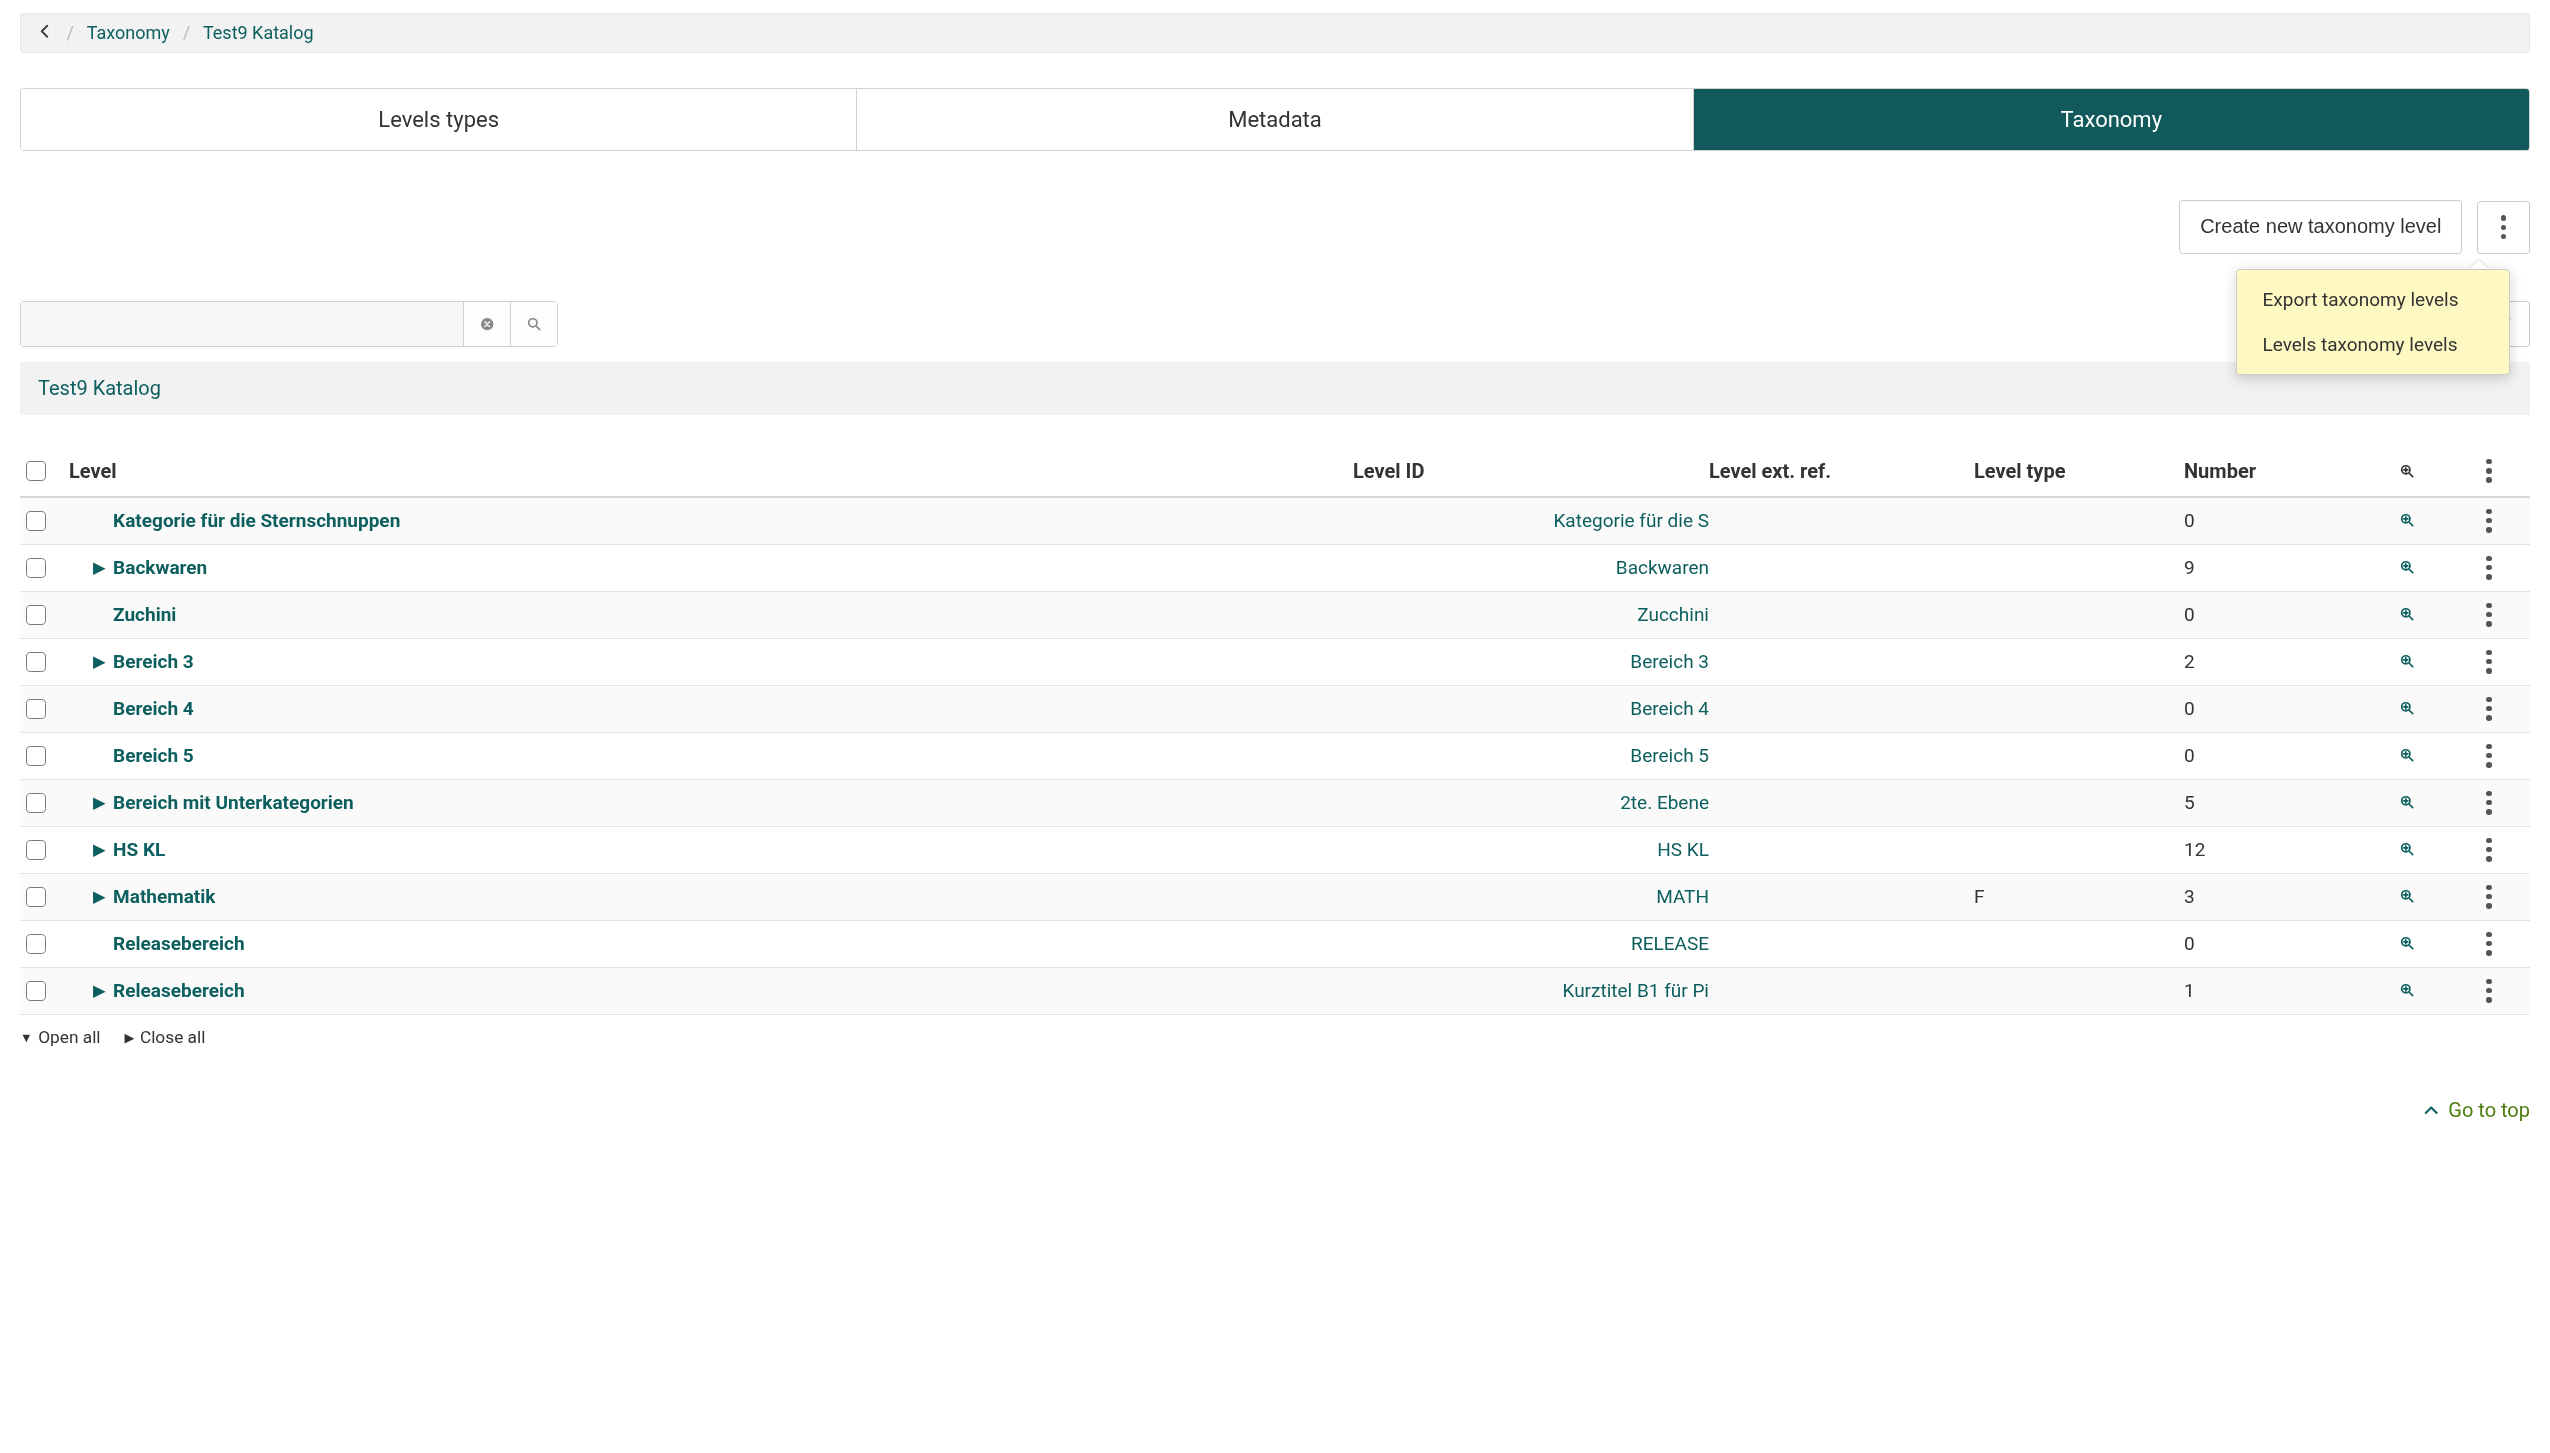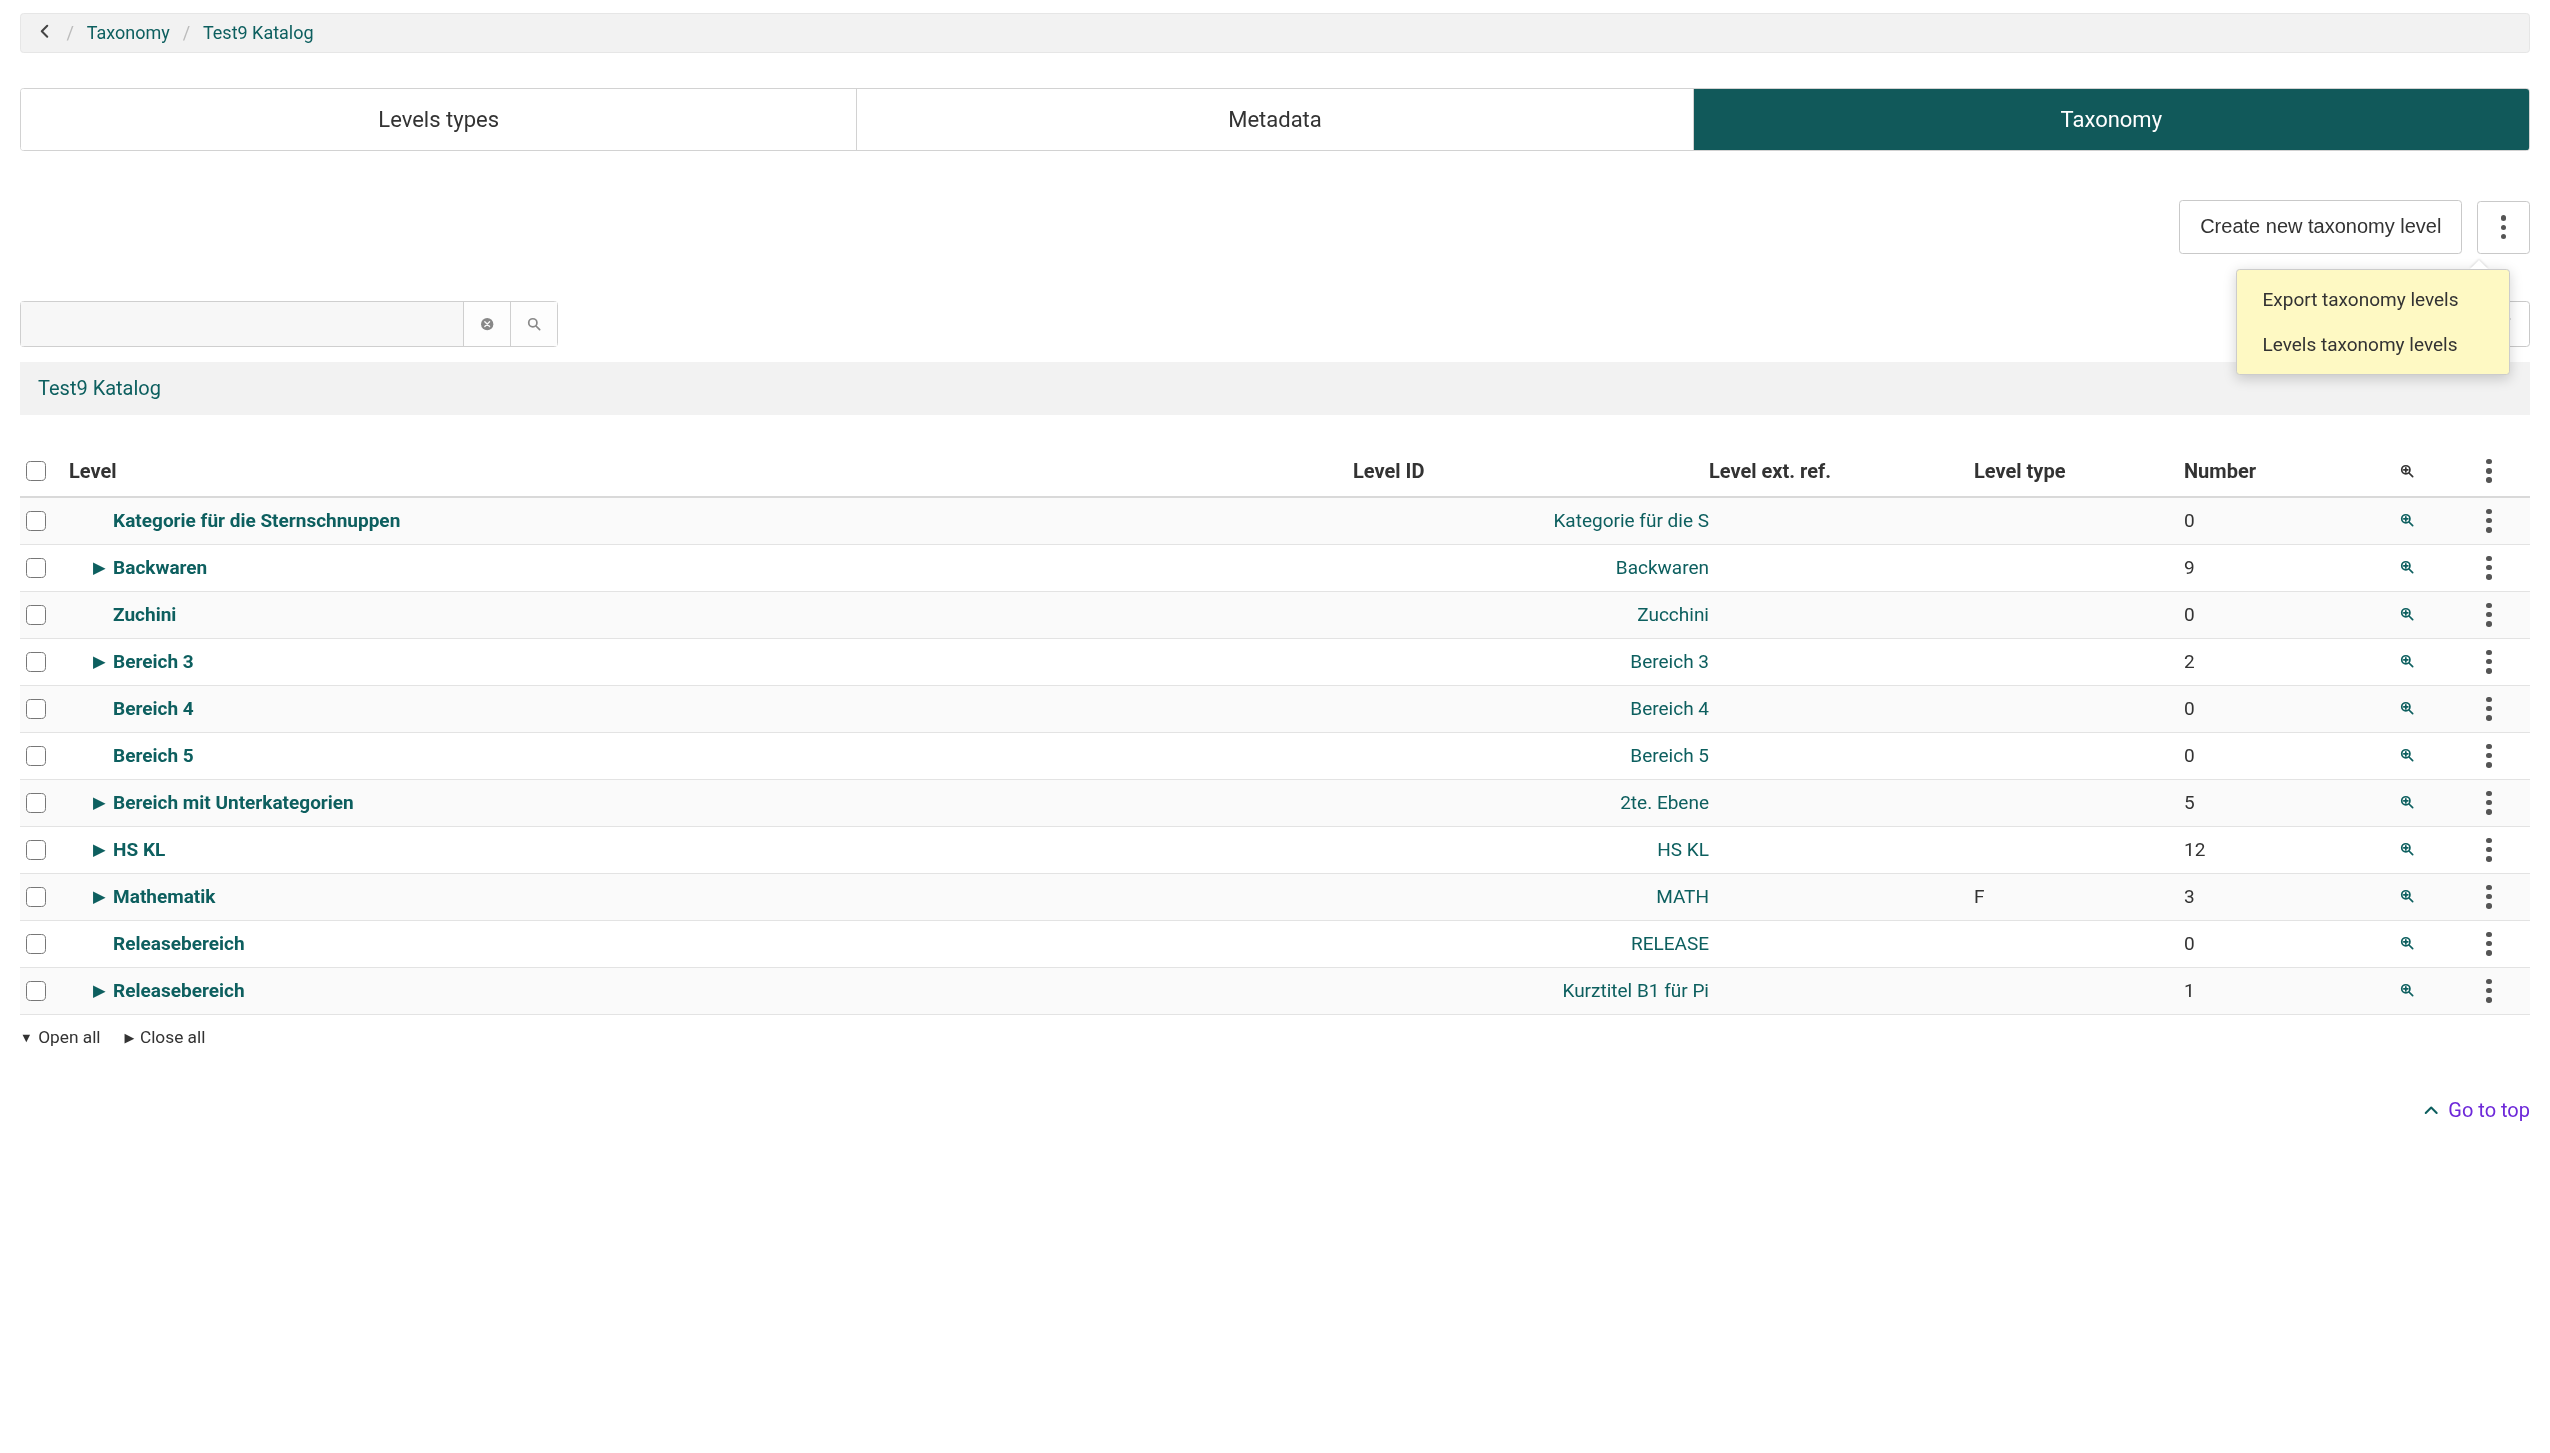--- a/index.html
+++ b/index.html
@@ -197,21 +197,21 @@
     color:#333;
     font-size:17.3px;
   }
   .below-links .lnk { cursor:pointer; display:inline-flex; align-items:center; gap:5.5px; }
   .below-links .lnk .tri { font-size:12.8px; color:#333; }
 
   .gototop {
     margin:51px 20px 36px 20px;
     display:flex;
     justify-content:flex-end;
-    color:#6d28d9;
+    color:#4d7c0f;
     font-size:20px;
     cursor:pointer;
     gap:9px;
     align-items:center;
   }
 
   svg.icon { width:18px; height:18px; }
   svg.icon-sm { width:16.4px; height:16.4px; }
 </style>
 </head>

